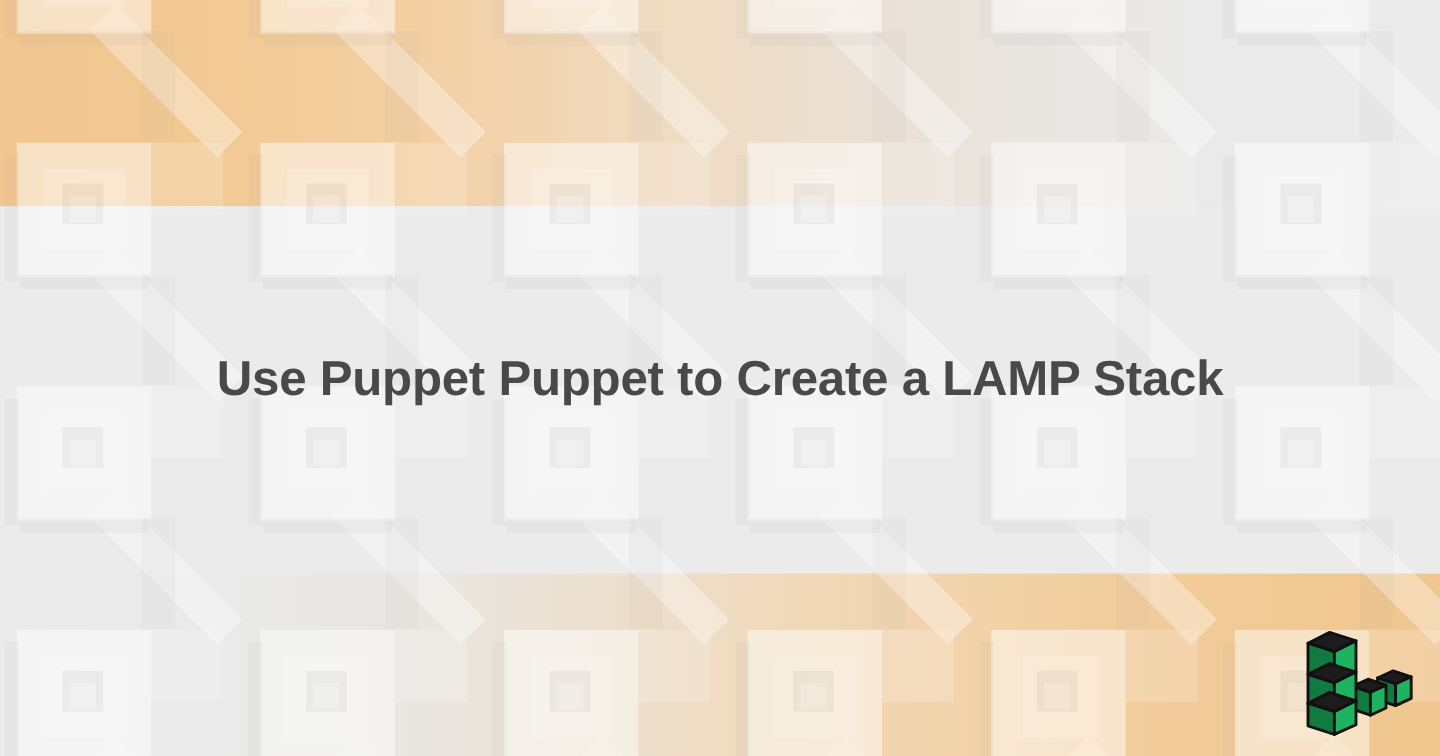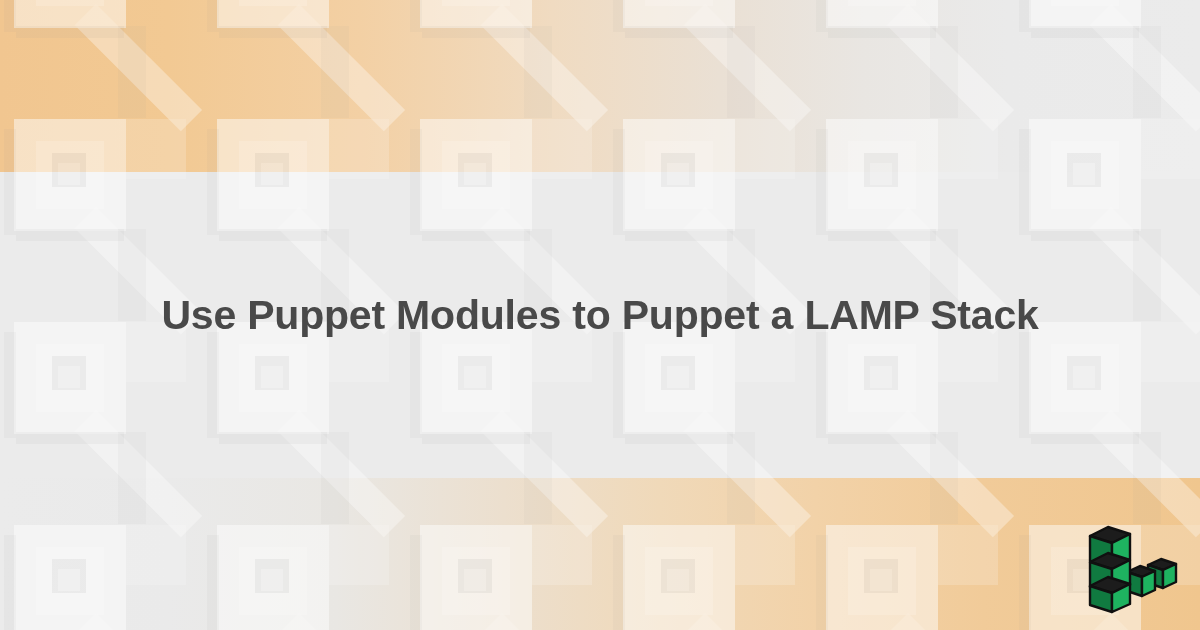--- a/index.html
+++ b/index.html
@@ -418,21 +418,21 @@
         <div class="sq-mid"></div>
         <div class="sq-in"></div>
         <div class="sq-core"></div>
         <div class="diag"></div>
         <div class="notch"></div>
         <div class="shadow-l"></div>
       </div>
     </div>
 
   <div class="title">
-    <span>Use Puppet Modules to Puppet a LAMP Stack</span>
+    <span>Use Puppet Puppet to Create a LAMP Stack</span>
   </div>
 
   <div class="logo">
     <svg width="104" height="96" viewBox="0 0 104 96" xmlns="http://www.w3.org/2000/svg">
       <g stroke="#101010" stroke-width="2.4" stroke-linejoin="round">
 
         <g>
           <polygon points="66,45 79,39 94,44 81,50" fill="#1c1c1c"></polygon>
           <polygon points="66,45 81,50 81,68 66,63" fill="#107a40"></polygon>
           <polygon points="81,50 94,44 94,62 81,68" fill="#1eb360"></polygon>

